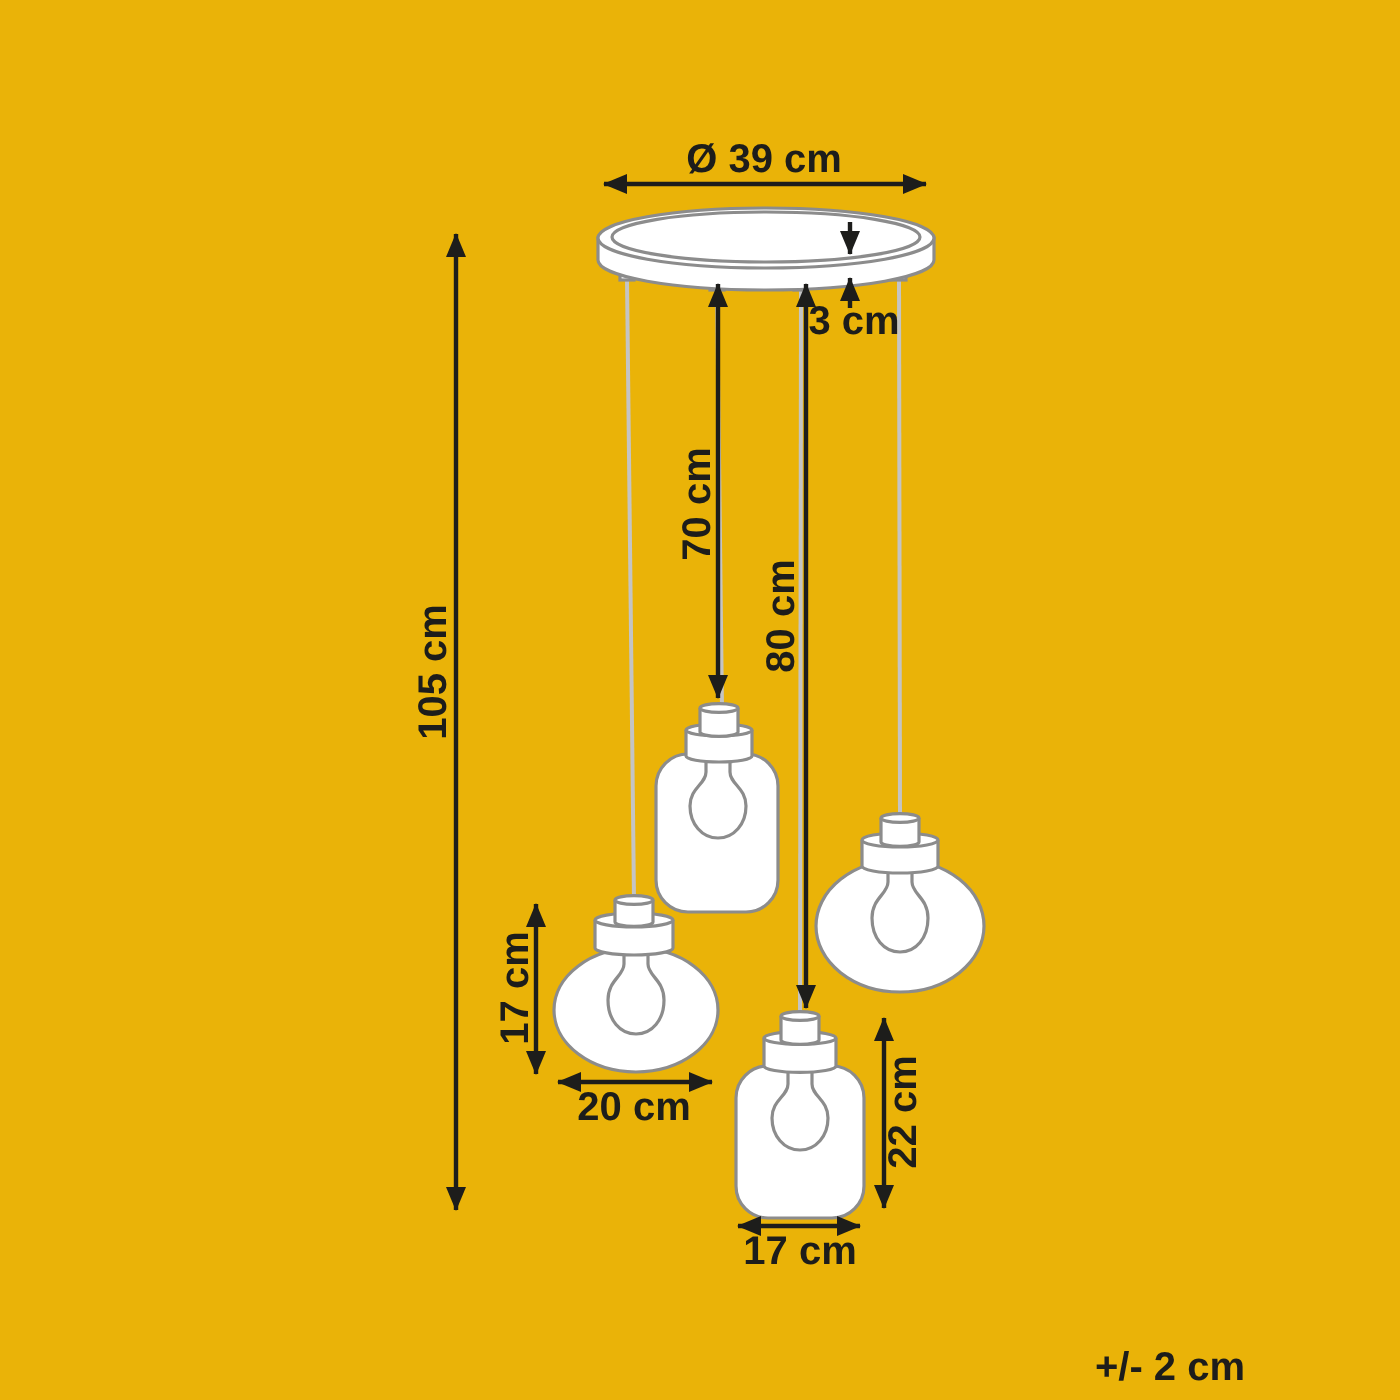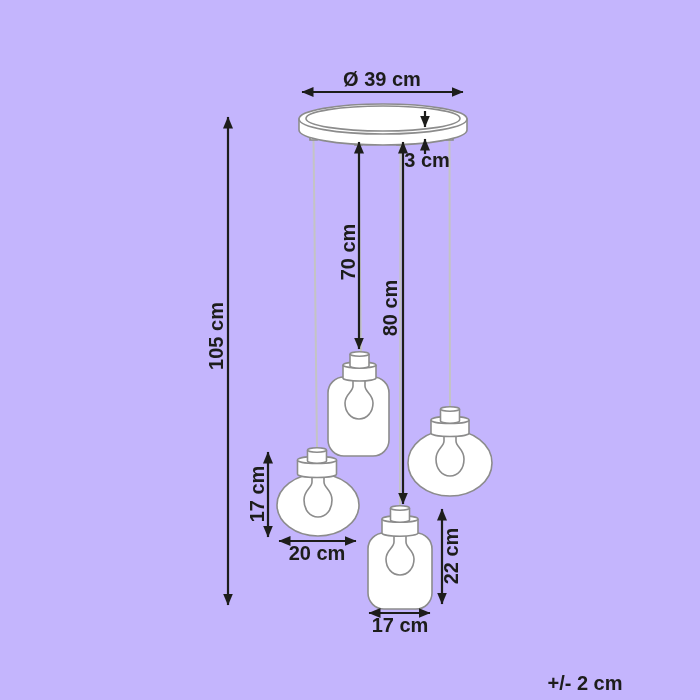--- a/index.html
+++ b/index.html
@@ -4,21 +4,21 @@
 <style>
   html, body {
     margin: 0;
     padding: 0;
     background: #ffffff;
   }
   .stage {
     position: relative;
     width: 700px;
     height: 700px;
-    background: #c4b5fd;
+    background: #eab308;
     overflow: hidden;
     font-family: "Liberation Sans", sans-serif;
   }
   svg { display: block; }
   .outline { stroke: #8c8c8c; stroke-width: 1.6; fill: #ffffff; }
   .outline-nofill { stroke: #8c8c8c; stroke-width: 1.6; fill: none; }
   .cord { stroke: #c4c4c4; stroke-width: 2; fill: none; }
   .dim-line { stroke: #1d1d1b; stroke-width: 2.2; fill: none; }
   .dim-label {
     font-family: "Liberation Sans", sans-serif;

